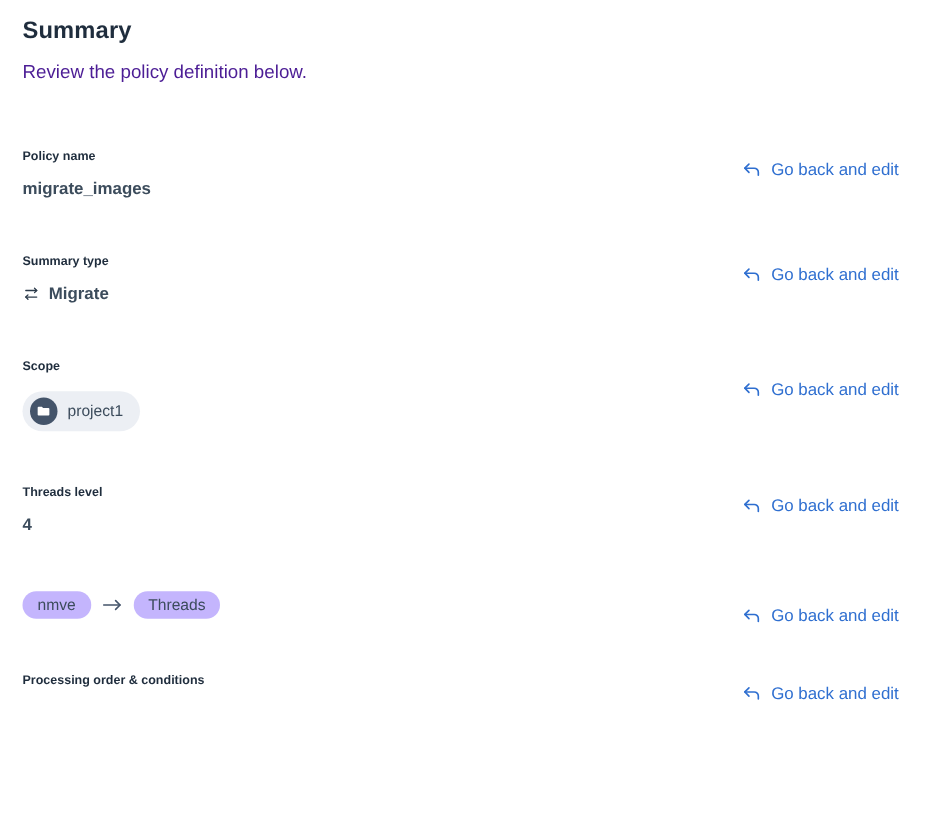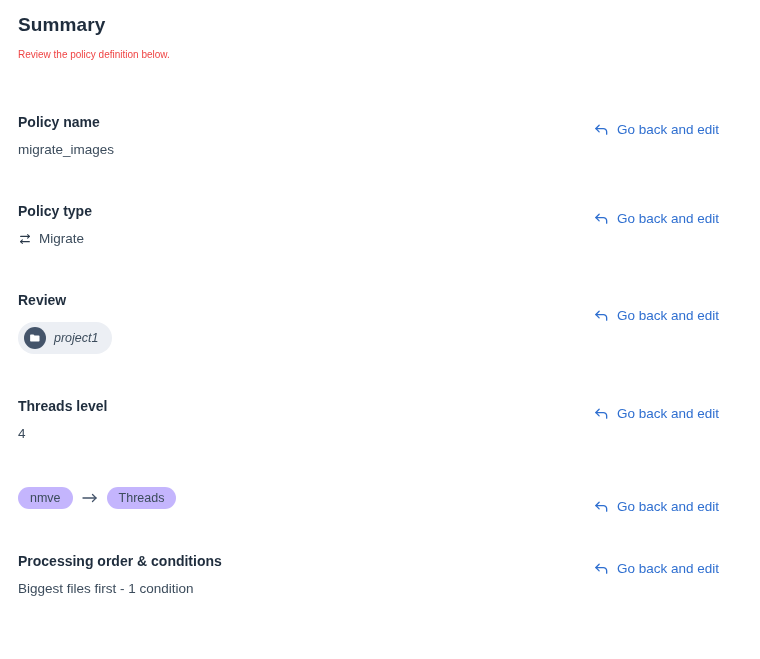--- a/index.html
+++ b/index.html
@@ -20,39 +20,40 @@
     overflow: hidden;
   }
   .title {
     font-size: 19px;
     font-weight: bold;
     color: #1f2d3d;
     margin: 14px 0 0 0;
     letter-spacing: 0.1px;
   }
   .subtitle {
-    font-size: 10px;
-    color: #ef4444;
+    font-size: 15px;
+    color: #4c1d95;
     margin: 13px 0 0 0;
   }
 
   .section {
     position: relative;
     margin-top: 30px;
   }
   .section-label {
-    font-size: 14px;
+    font-size: 10px;
     font-weight: bold;
     color: #1f2d3d;
     margin: 0;
   }
   .section-value {
     font-size: 13.5px;
     color: #3c4c5c;
     margin-top: 12px;
+    font-weight: bold;
   }
   .edit-link {
     position: absolute;
     right: 23px;
     top: 6px;
     display: flex;
     align-items: center;
     gap: 8px;
     color: #2f6fd0;
     font-size: 13.5px;
@@ -66,40 +67,40 @@
     align-items: center;
     justify-content: center;
   }
 
   
   .type-row {
     display: flex;
     align-items: center;
     gap: 7px;
     margin-top: 12px;
+    font-weight: bold;
   }
   .type-icon {
     display: inline-flex;
     width: 14px;
     height: 14px;
     align-items: center;
     justify-content: center;
     color: #2b3a4a;
   }
   .type-text {
     font-size: 13.5px;
     color: #3c4c5c;
   }
 
   
   .chips {
     display: flex;
     gap: 14px;
     margin-top: 14px;
-    font-style: italic;
   }
   .chip {
     display: inline-flex;
     align-items: center;
     gap: 8px;
     background: #eceff4;
     border-radius: 16px;
     padding: 5px 14px 5px 6px;
     font-size: 12.5px;
     color: #3c4c5c;
@@ -154,21 +155,21 @@
         <svg width="15" height="15" viewBox="0 0 16 16" fill="none" stroke="#2f6fd0" stroke-width="1.4" stroke-linecap="round" stroke-linejoin="round">
           <path d="M5.5 3.5 L2 7 L5.5 10.5"></path>
           <path d="M2 7 H10 a3.5 3.5 0 0 1 3.5 3.5 V13"></path>
         </svg>
       </span>
       <span>Go back and edit</span>
     </div>
   </div>
 
   <div class="section" style="margin-top:46px;">
-    <div class="section-label">Policy type</div>
+    <div class="section-label">Summary type</div>
     <div class="type-row">
       <span class="type-icon">
         <svg width="14" height="14" viewBox="0 0 16 16" fill="none" stroke="#2b3a4a" stroke-width="1.2" stroke-linecap="round" stroke-linejoin="round">
           <path d="M3 5 H13"></path>
             <path d="M11 3 L13 5 L11 7"></path>
           <path d="M13 11 H3"></path>
             <path d="M5 9 L3 11 L5 13"></path>
         </svg>
       </span>
       <span class="type-text">Migrate</span>
@@ -178,21 +179,21 @@
         <svg width="15" height="15" viewBox="0 0 16 16" fill="none" stroke="#2f6fd0" stroke-width="1.4" stroke-linecap="round" stroke-linejoin="round">
           <path d="M5.5 3.5 L2 7 L5.5 10.5"></path>
           <path d="M2 7 H10 a3.5 3.5 0 0 1 3.5 3.5 V13"></path>
         </svg>
       </span>
       <span>Go back and edit</span>
     </div>
   </div>
 
   <div class="section" style="margin-top:46px;">
-    <div class="section-label">Review</div>
+    <div class="section-label">Scope</div>
     <div class="chips">
       <span class="chip">
         <span class="chip-avatar">
           <svg width="12" height="12" viewBox="0 0 16 16" fill="#ffffff">
             <path d="M1.5 4.2 a1 1 0 0 1 1-1 H6 l1.3 1.4 H13 a1 1 0 0 1 1 1 V11.5 a1 1 0 0 1 -1 1 H2.5 a1 1 0 0 1 -1 -1 Z"></path>
           </svg>
         </span>
         <span>project1</span>
       </span>
     </div>
@@ -238,21 +239,20 @@
           <path d="M5.5 3.5 L2 7 L5.5 10.5"></path>
           <path d="M2 7 H10 a3.5 3.5 0 0 1 3.5 3.5 V13"></path>
         </svg>
       </span>
       <span>Go back and edit</span>
     </div>
   </div>
 
   <div class="section" style="margin-top:44px;">
     <div class="section-label">Processing order &amp; conditions</div>
-    <div class="section-value">Biggest files first - 1 condition</div>
     <div class="edit-link" style="top:8px;">
       <span class="edit-icon">
         <svg width="15" height="15" viewBox="0 0 16 16" fill="none" stroke="#2f6fd0" stroke-width="1.4" stroke-linecap="round" stroke-linejoin="round">
           <path d="M5.5 3.5 L2 7 L5.5 10.5"></path>
           <path d="M2 7 H10 a3.5 3.5 0 0 1 3.5 3.5 V13"></path>
         </svg>
       </span>
       <span>Go back and edit</span>
     </div>
   </div>

